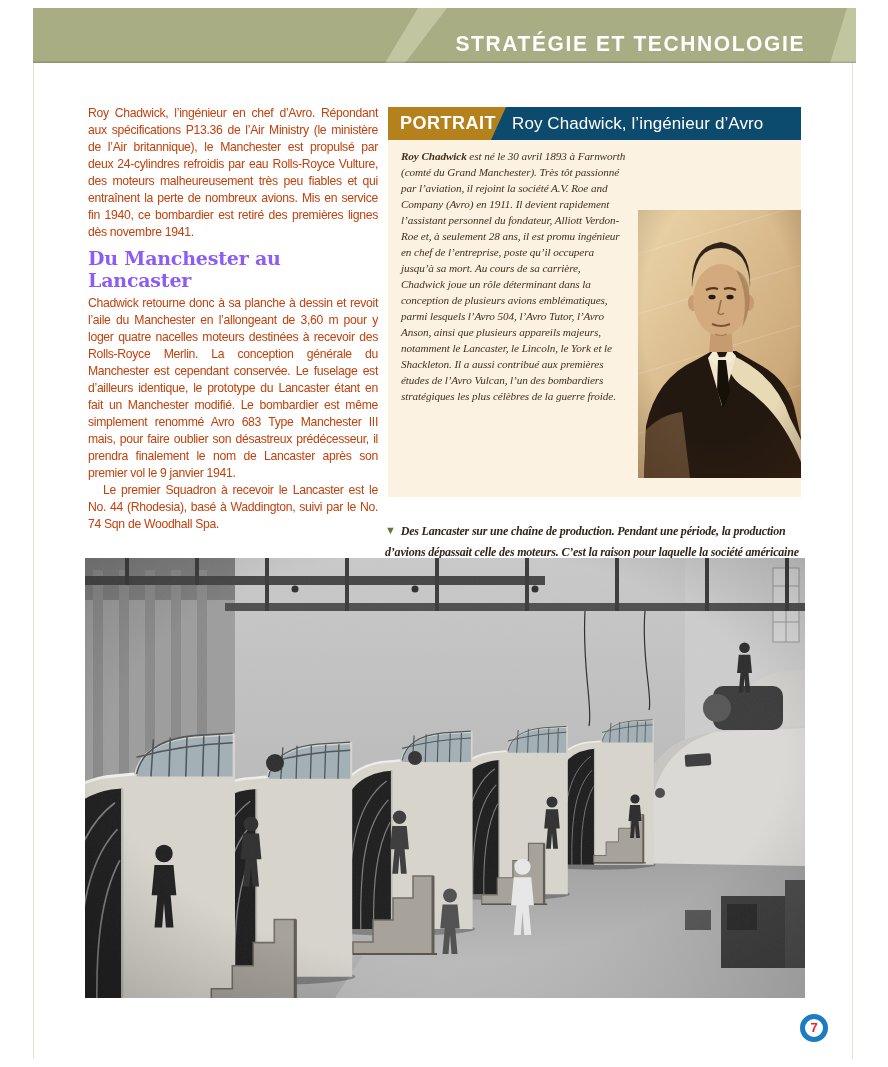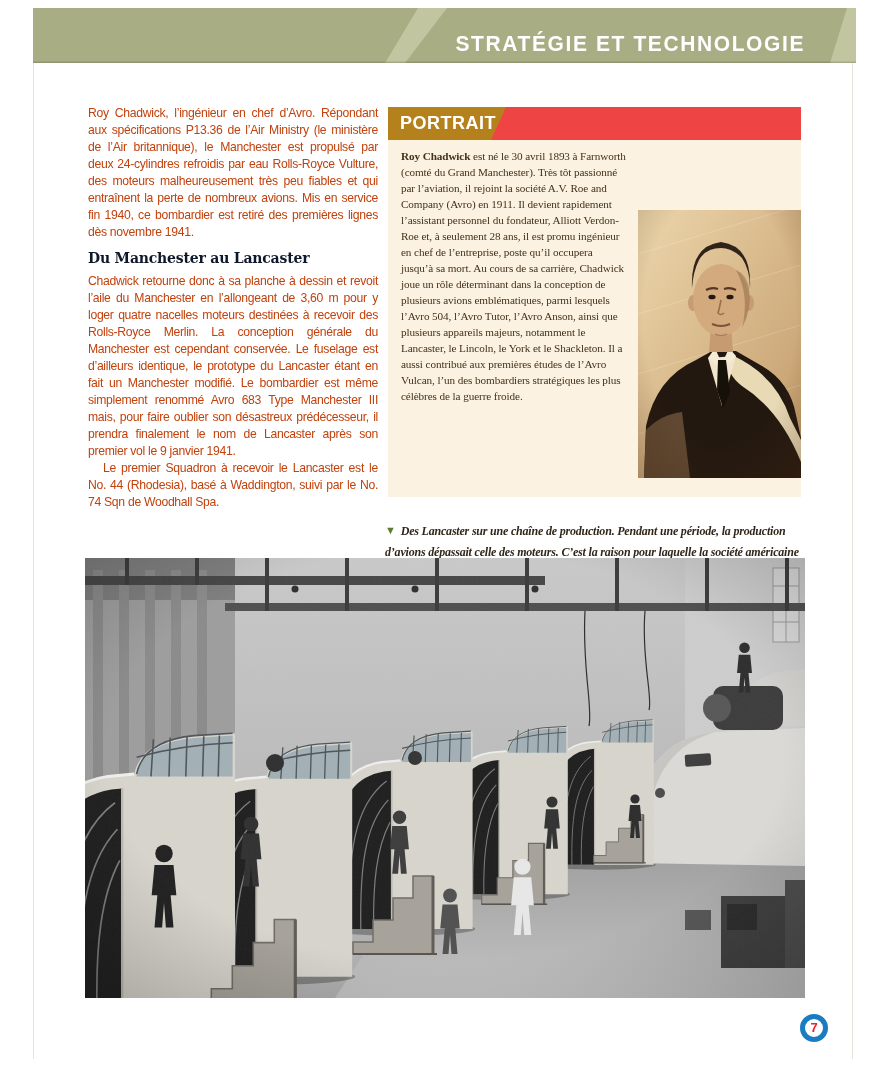--- a/index.html
+++ b/index.html
@@ -14,33 +14,33 @@
   .band svg{display:block;}
   .band-title{position:absolute;right:51px;top:50%;transform:translateY(-52%) scaleY(1.06);
       color:#ffffff;font-weight:bold;font-size:21px;letter-spacing:1.6px;white-space:nowrap;}
 
   
   .col-left{position:absolute;left:88px;top:105px;width:290px;}
   .body-text{margin:0;font-size:12.2px;line-height:17px;letter-spacing:-0.3px;
       text-align:justify;color:#c2410c;}
   .indent{text-indent:15px;}
   .section-heading{margin:6px 0 4px 0;font-family:"DejaVu Serif",serif;font-weight:bold;
-      font-size:14px;line-height:22px;color:#0f172a;letter-spacing:-0.2px;}
+      font-size:19px;line-height:22px;color:#8b5cf6;letter-spacing:-0.2px;}
 
   
   .pbox{position:absolute;left:388px;top:107px;width:413px;height:390px;background:#fbf2e1;overflow:hidden;}
-  .pbox-header{position:relative;height:33px;background:#ef4444;}
+  .pbox-header{position:relative;height:33px;background:#0c4a6e;}
   .pbox-kicker{position:absolute;left:0;top:0;height:33px;width:118px;background:#b5811c;
       clip-path:polygon(0 0,118px 0,103px 100%,0 100%);
       color:#fff;font-weight:bold;font-size:18px;letter-spacing:0.5px;line-height:33px;
       padding-left:12px;box-sizing:border-box;}
   .pbox-title{position:absolute;left:124px;top:0;line-height:33px;color:#ffffff;font-size:17px;
       letter-spacing:0.1px;white-space:nowrap;}
   .pbox-body{padding:8px 12px 0 13px;font-family:"Liberation Serif",serif;
-      font-size:11.2px;line-height:16px;letter-spacing:-0.1px;color:#44311a;}
+      font-size:11.2px;line-height:16px;letter-spacing:-0.1px;color:#44311a;font-style:italic;}
   .pbox-body p{margin:0;}
   .pfloat{float:right;width:163px;height:268px;margin:62px -12px 0 11px;}
   .pfloat svg{display:block;}
 
   
   .caption{position:absolute;left:385px;top:490px;width:428px;z-index:1;
       font-family:"Liberation Serif",serif;font-style:italic;font-weight:bold;
       font-size:12px;line-height:21px;letter-spacing:-0.2px;color:#32261a;margin-top:31px;}
   .tri{font-style:normal;color:#5d7c31;font-size:11px;margin-right:5px;position:relative;top:-1px;}
 
@@ -74,20 +74,21 @@
   <section class="col-left">
     <p class="body-text">Roy Chadwick, l’ingénieur en chef d’Avro. Répondant aux spécifications P13.36 de l’Air Ministry (le ministère de l’Air britannique), le Manchester est propulsé par deux 24-cylindres refroidis par eau Rolls-Royce Vulture, des moteurs malheureusement très peu fiables et qui entraînent la perte de nombreux avions. Mis en service fin 1940, ce bombardier est retiré des premières lignes dès novembre 1941.</p>
     <h2 class="section-heading">Du Manchester au Lancaster</h2>
     <p class="body-text">Chadwick retourne donc à sa planche à dessin et revoit l’aile du Manchester en l’allongeant de 3,60 m pour y loger quatre nacelles moteurs destinées à recevoir des Rolls-Royce Merlin. La conception générale du Manchester est cependant conservée. Le fuselage est d’ailleurs identique, le prototype du Lancaster étant en fait un Manchester modifié. Le bombardier est même simplement renommé Avro 683 Type Manchester III mais, pour faire oublier son désastreux prédécesseur, il prendra finalement le nom de Lancaster après son premier vol le 9 janvier 1941.</p>
     <p class="body-text indent">Le premier Squadron à recevoir le Lancaster est le No. 44 (Rhodesia), basé à Waddington, suivi par le No. 74 Sqn de Woodhall Spa.</p>
   </section>
 
   <aside class="pbox">
     <div class="pbox-header">
       <div class="pbox-kicker">PORTRAIT</div>
+      <div class="pbox-title">Roy Chadwick, l’ingénieur d’Avro</div>
     </div>
     <div class="pbox-body">
       <div class="pfloat">
         <svg viewBox="0 0 163 268" width="163" height="268">
           <defs>
             <linearGradient id="pbg" x1="0" y1="0" x2="1" y2="1">
               <stop offset="0" stop-color="#ecd6ab"></stop>
                 <stop offset="1" stop-color="#c29a69"></stop>
             </linearGradient>
             <radialGradient id="pvin" cx="0.5" cy="0.4" r="0.85">

